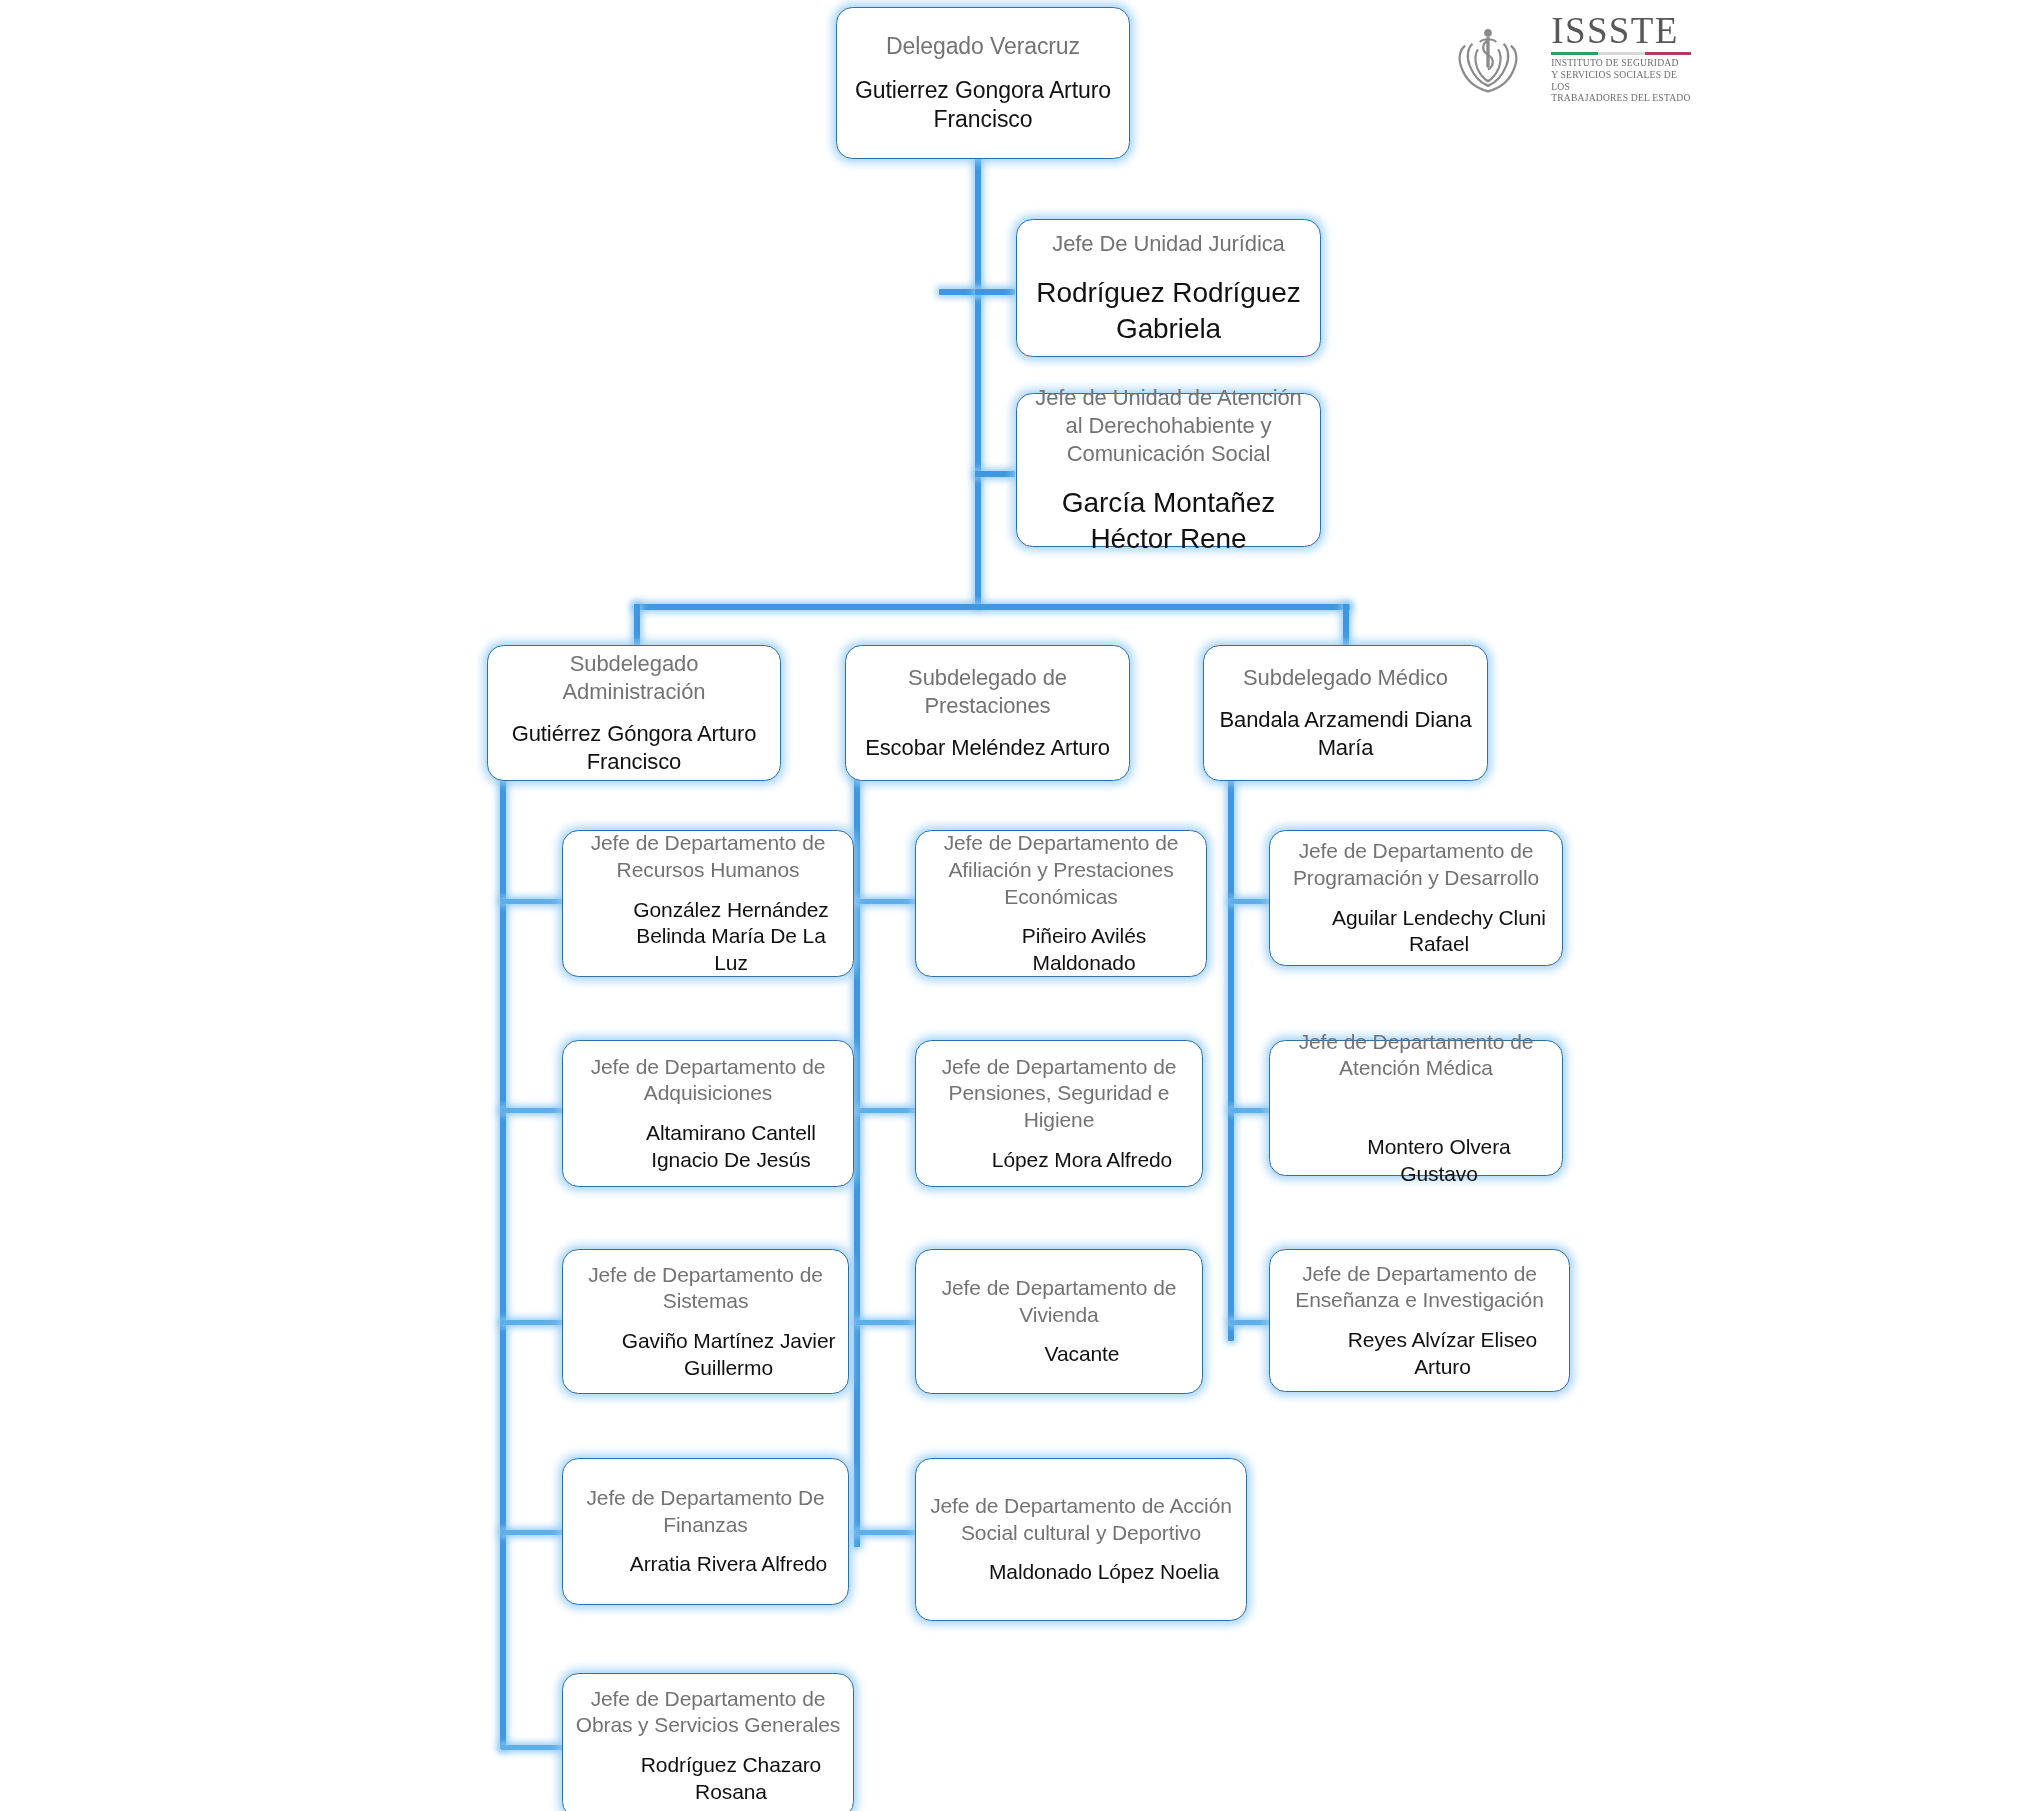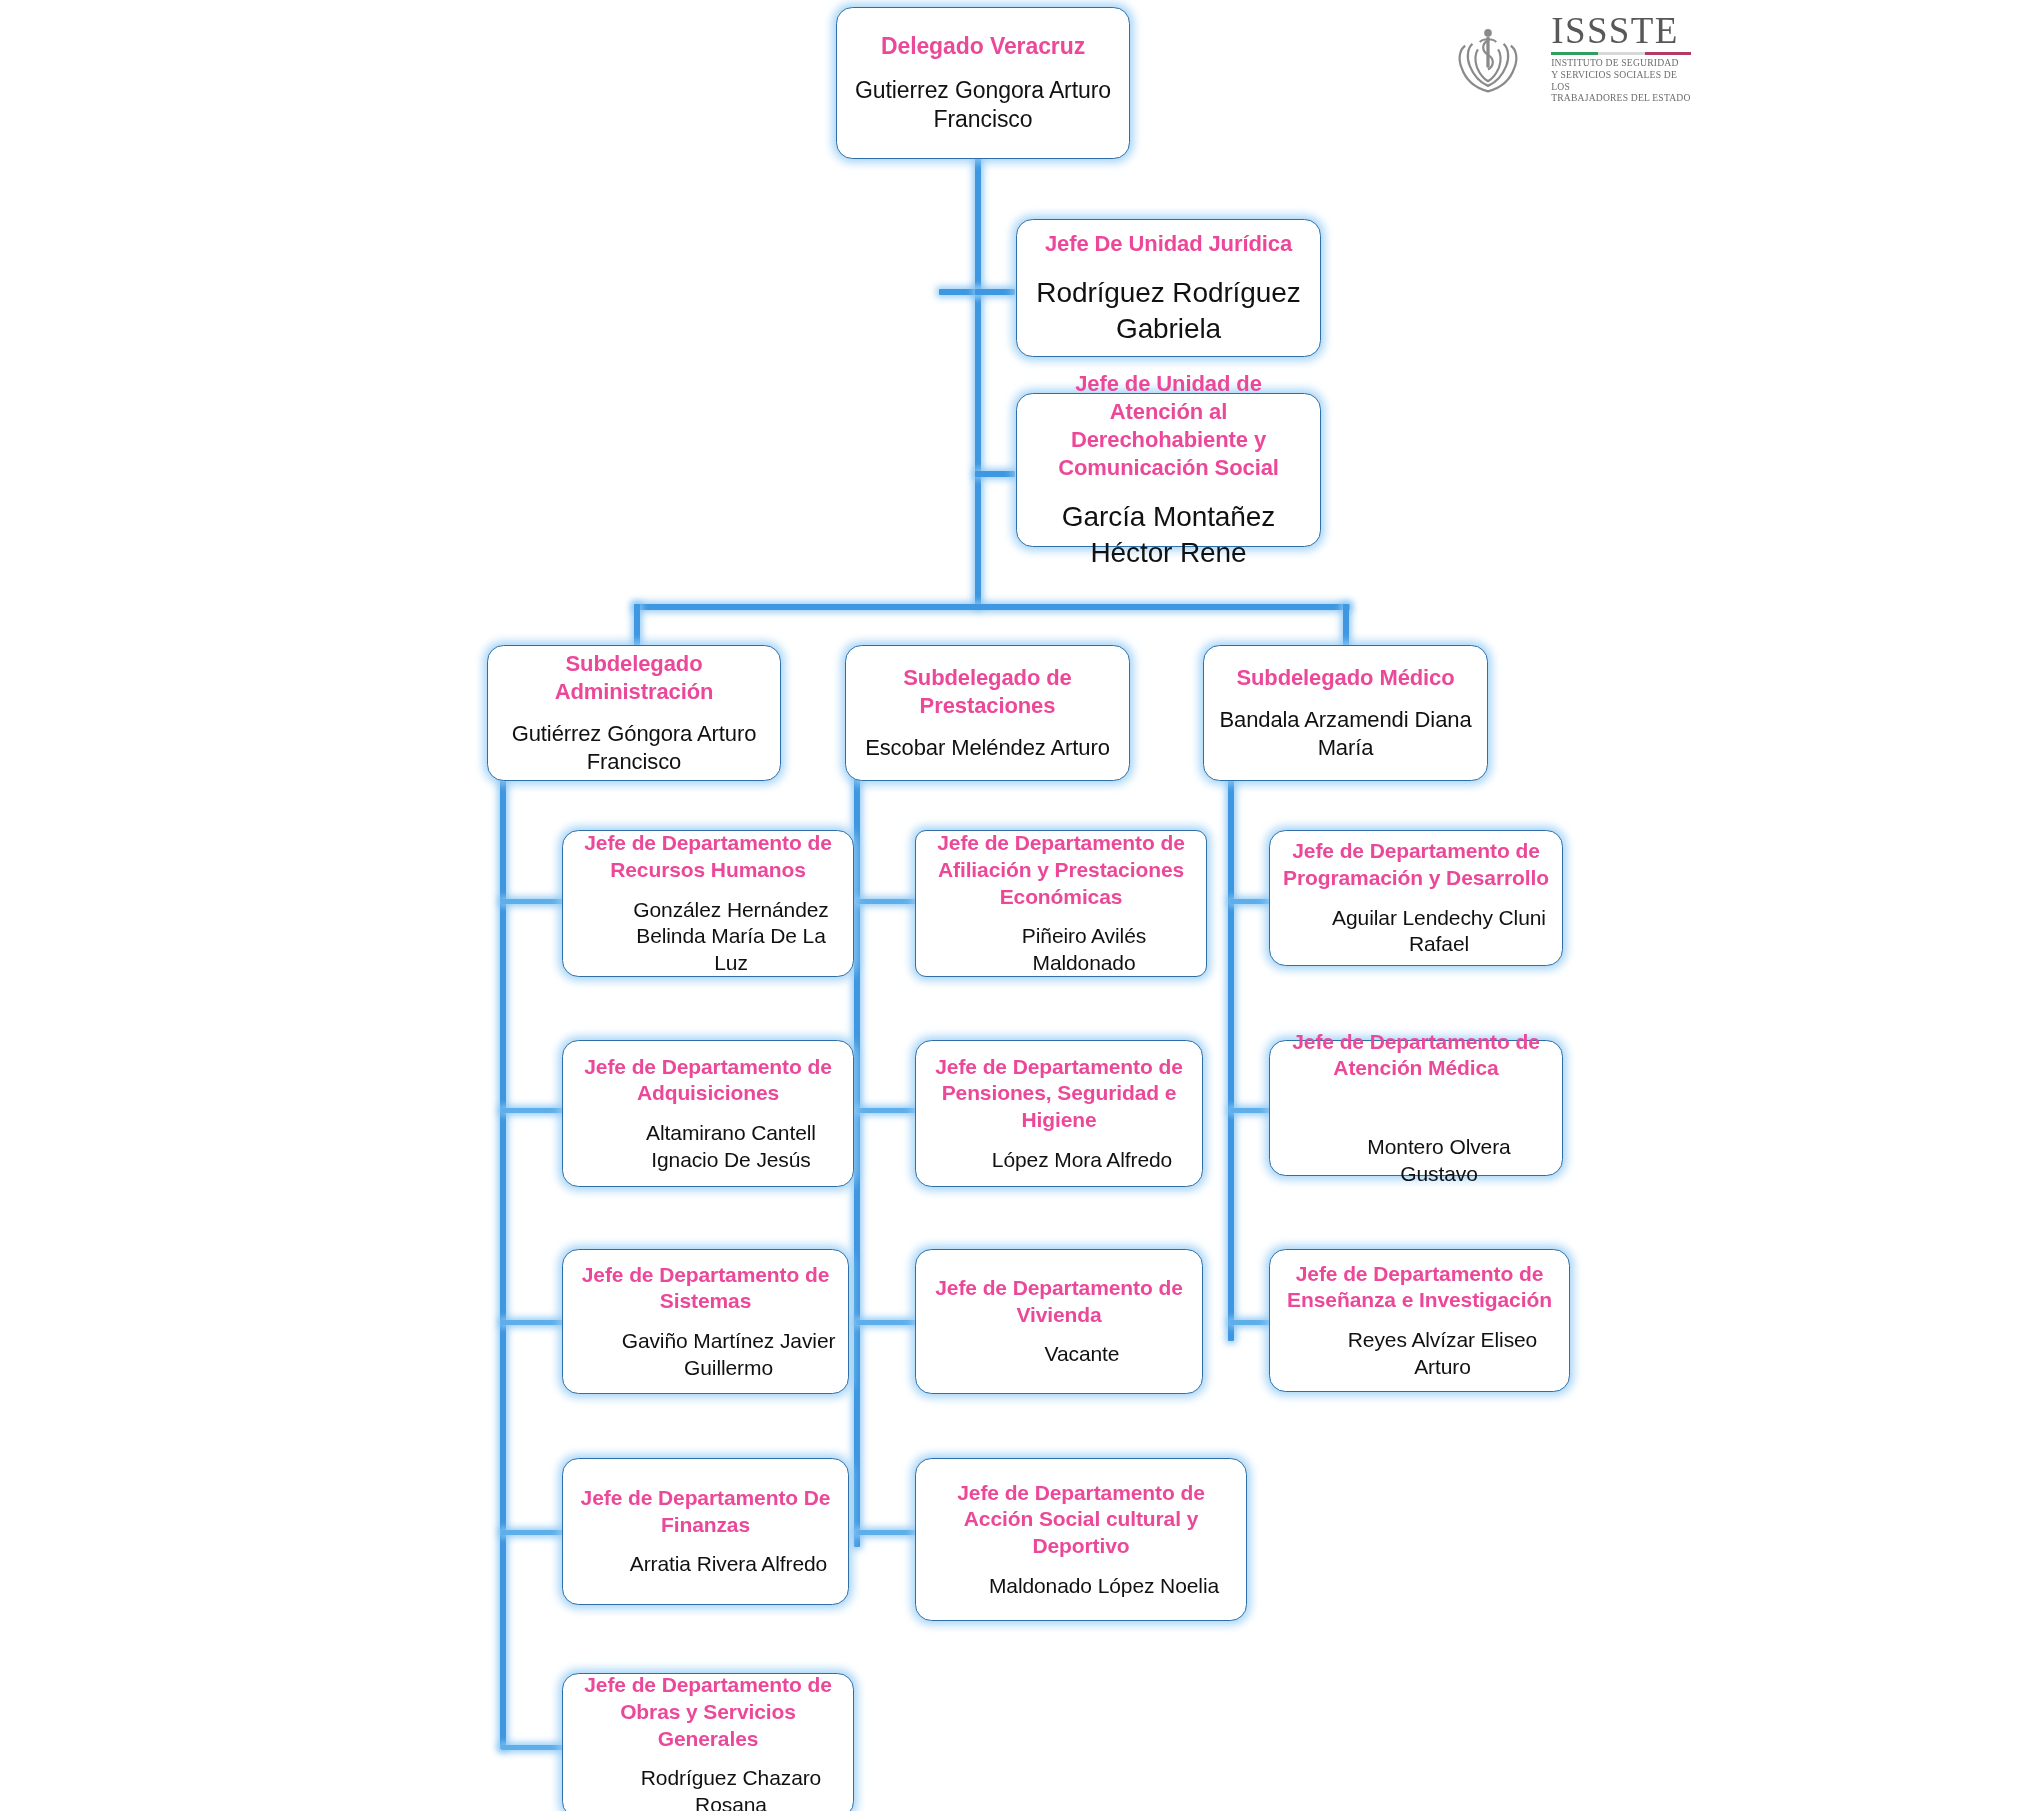--- a/index.html
+++ b/index.html
@@ -44,22 +44,22 @@
     box-shadow: 0 0 8.3px 3.7px rgba(150, 205, 246, 0.80);
     display: flex;
     flex-direction: column;
     align-items: center;
     justify-content: center;
     text-align: center;
     padding: 7.3px 11px;
     z-index: 4;
   }
   .node .title {
-    font-weight: bold;
-    color: #ec4899;
+    font-weight: normal;
+    color: #737373;
     line-height: 1.27;
     letter-spacing: -0.1px;
   }
   .node .person {
     color: #111111;
     line-height: 1.27;
     margin-top: 0.62em;
     letter-spacing: -0.1px;
   }
 
@@ -227,21 +227,21 @@
   <div class="node s-dept" style="left:562px; top:1458px; width:287px; height:147px;">
     <div class="title">Jefe de Departamento De Finanzas</div>
     <div class="person">Arratia Rivera Alfredo</div>
   </div>
 
   <div class="node s-dept" style="left:562px; top:1673px; width:292px; height:145px;">
     <div class="title">Jefe de Departamento de Obras y Servicios Generales</div>
     <div class="person">Rodríguez Chazaro Rosana</div>
   </div>
 
-  <div class="node s-dept" style="left:915px; top:830px; width:292px; height:147px;border-radius:11px;">
+  <div class="node s-dept" style="left:915px; top:830px; width:292px; height:147px;">
     <div class="title">Jefe de Departamento de Afiliación y Prestaciones Económicas</div>
     <div class="person">Piñeiro Avilés Maldonado</div>
   </div>
 
   <div class="node s-dept" style="left:915px; top:1040px; width:288px; height:147px;">
     <div class="title">Jefe de Departamento de Pensiones, Seguridad e Higiene</div>
     <div class="person">López Mora Alfredo</div>
   </div>
 
   <div class="node s-dept" style="left:915px; top:1249px; width:288px; height:145px;">

